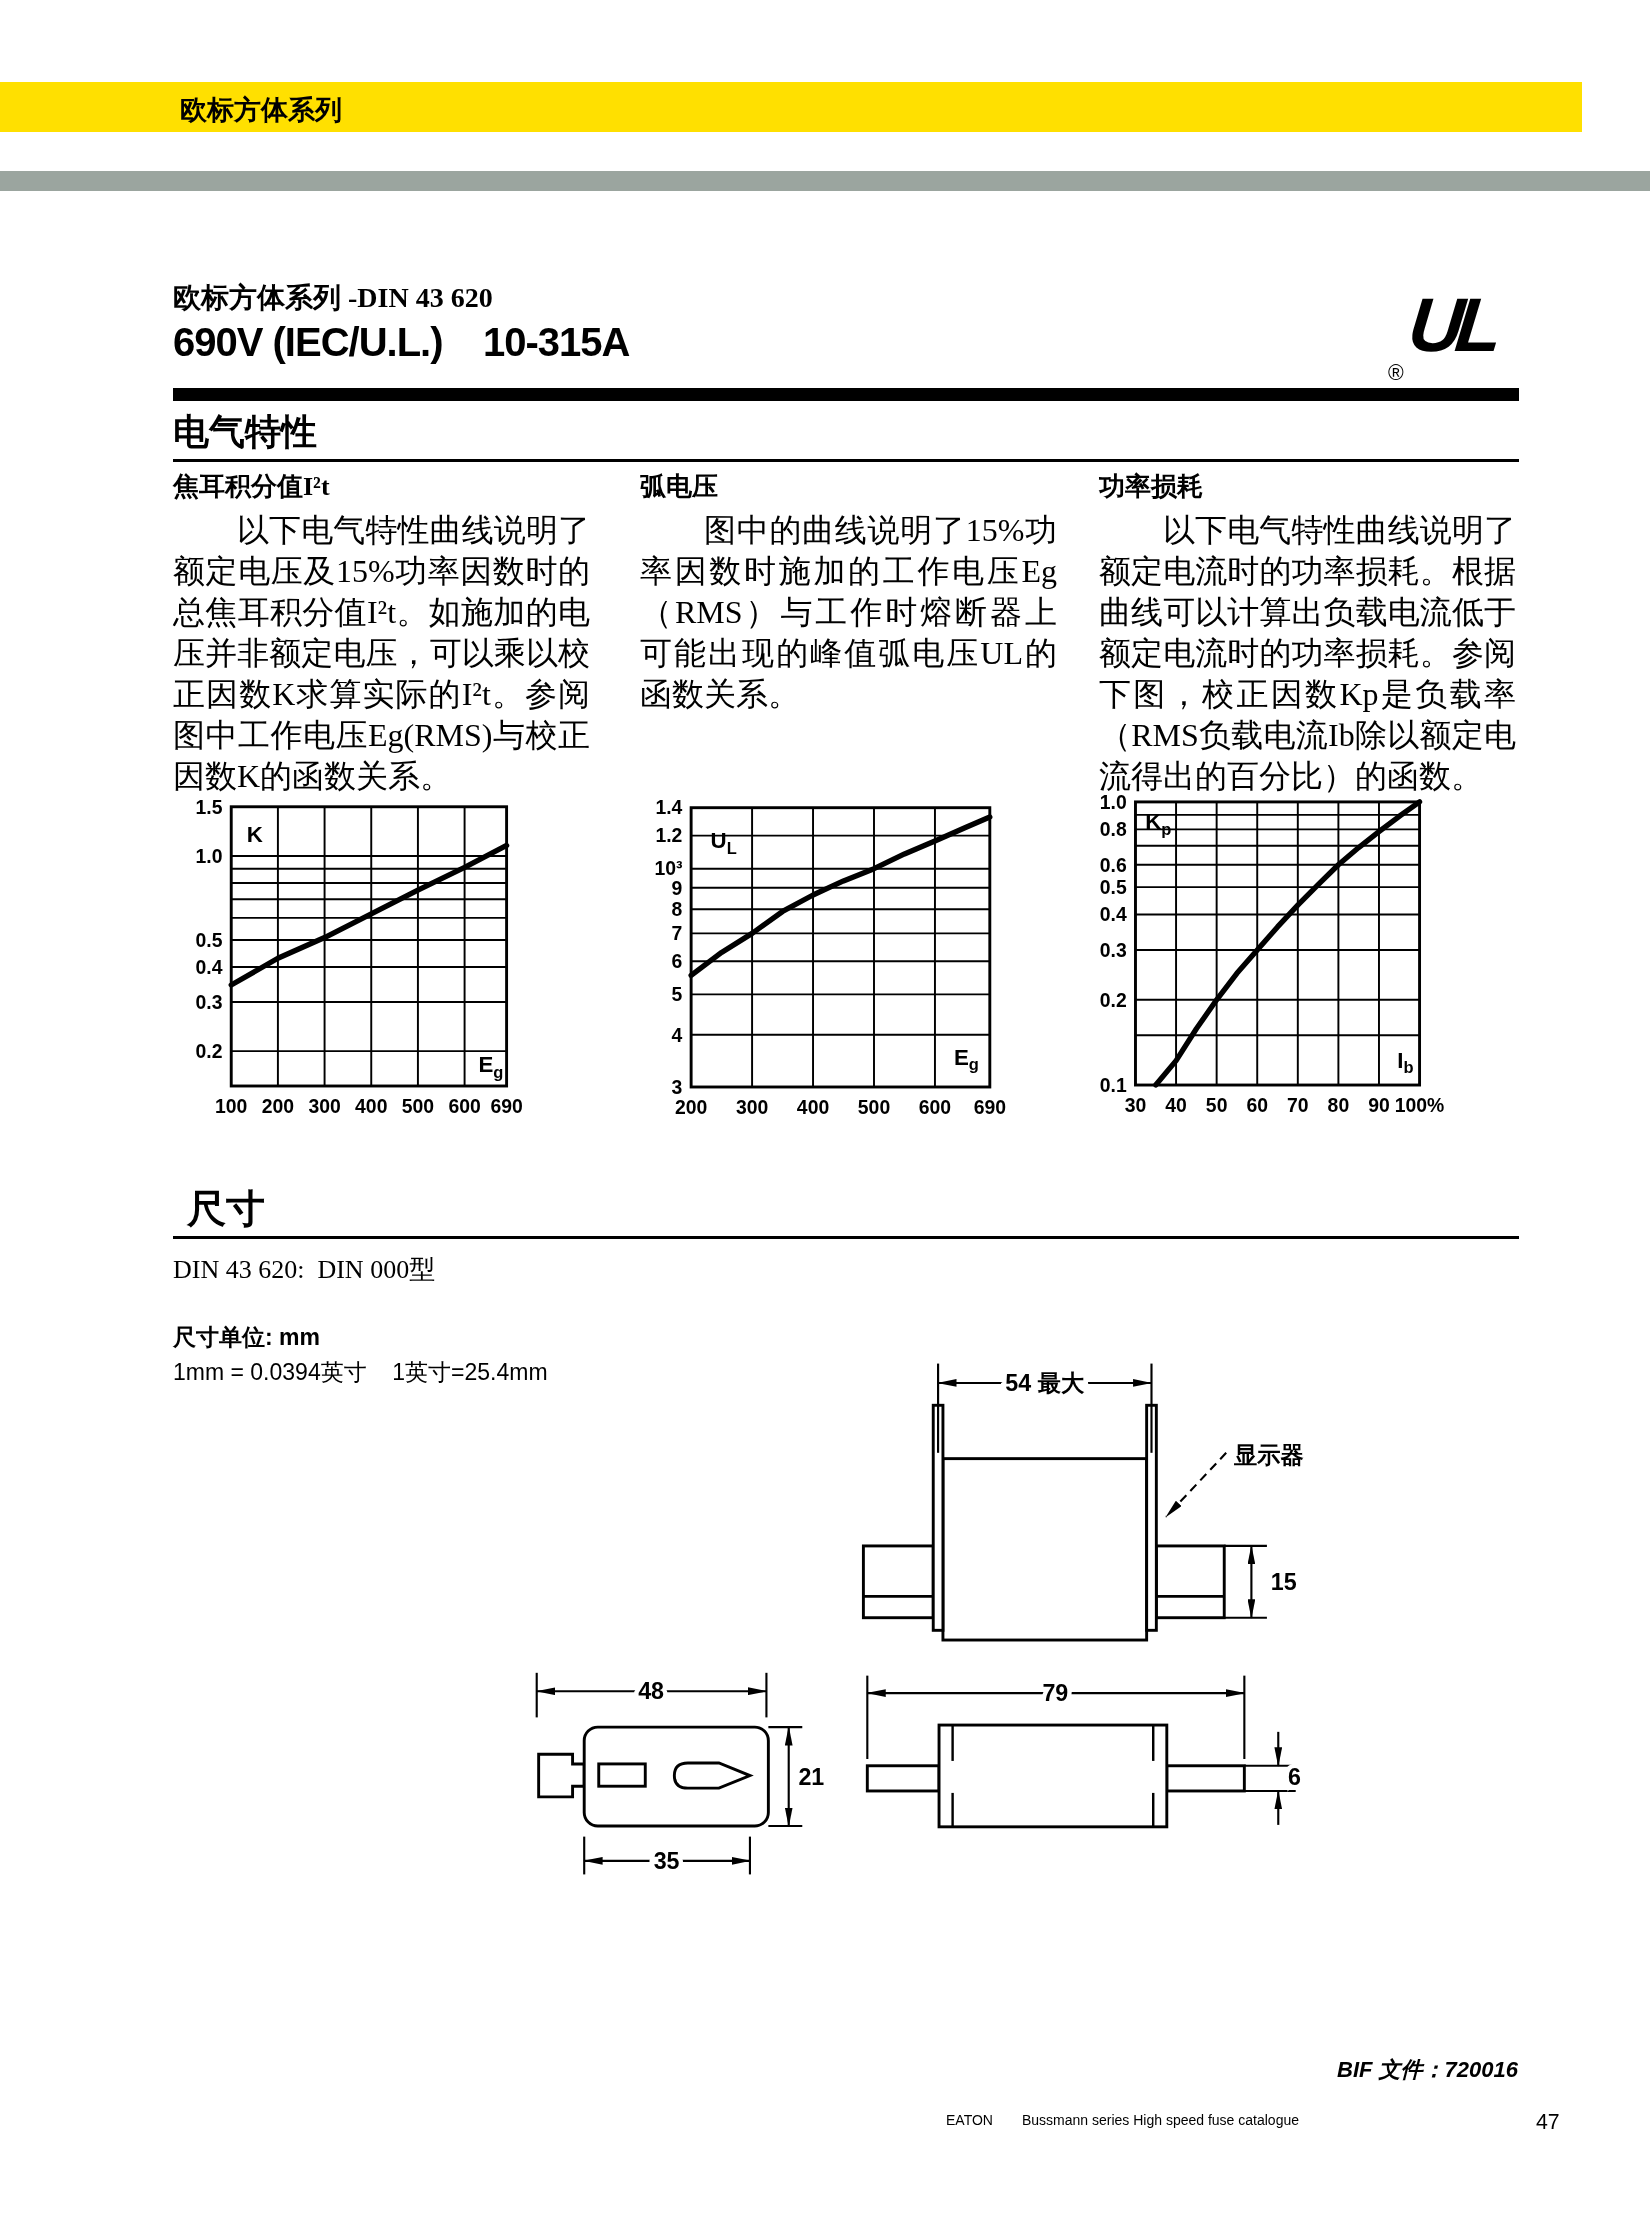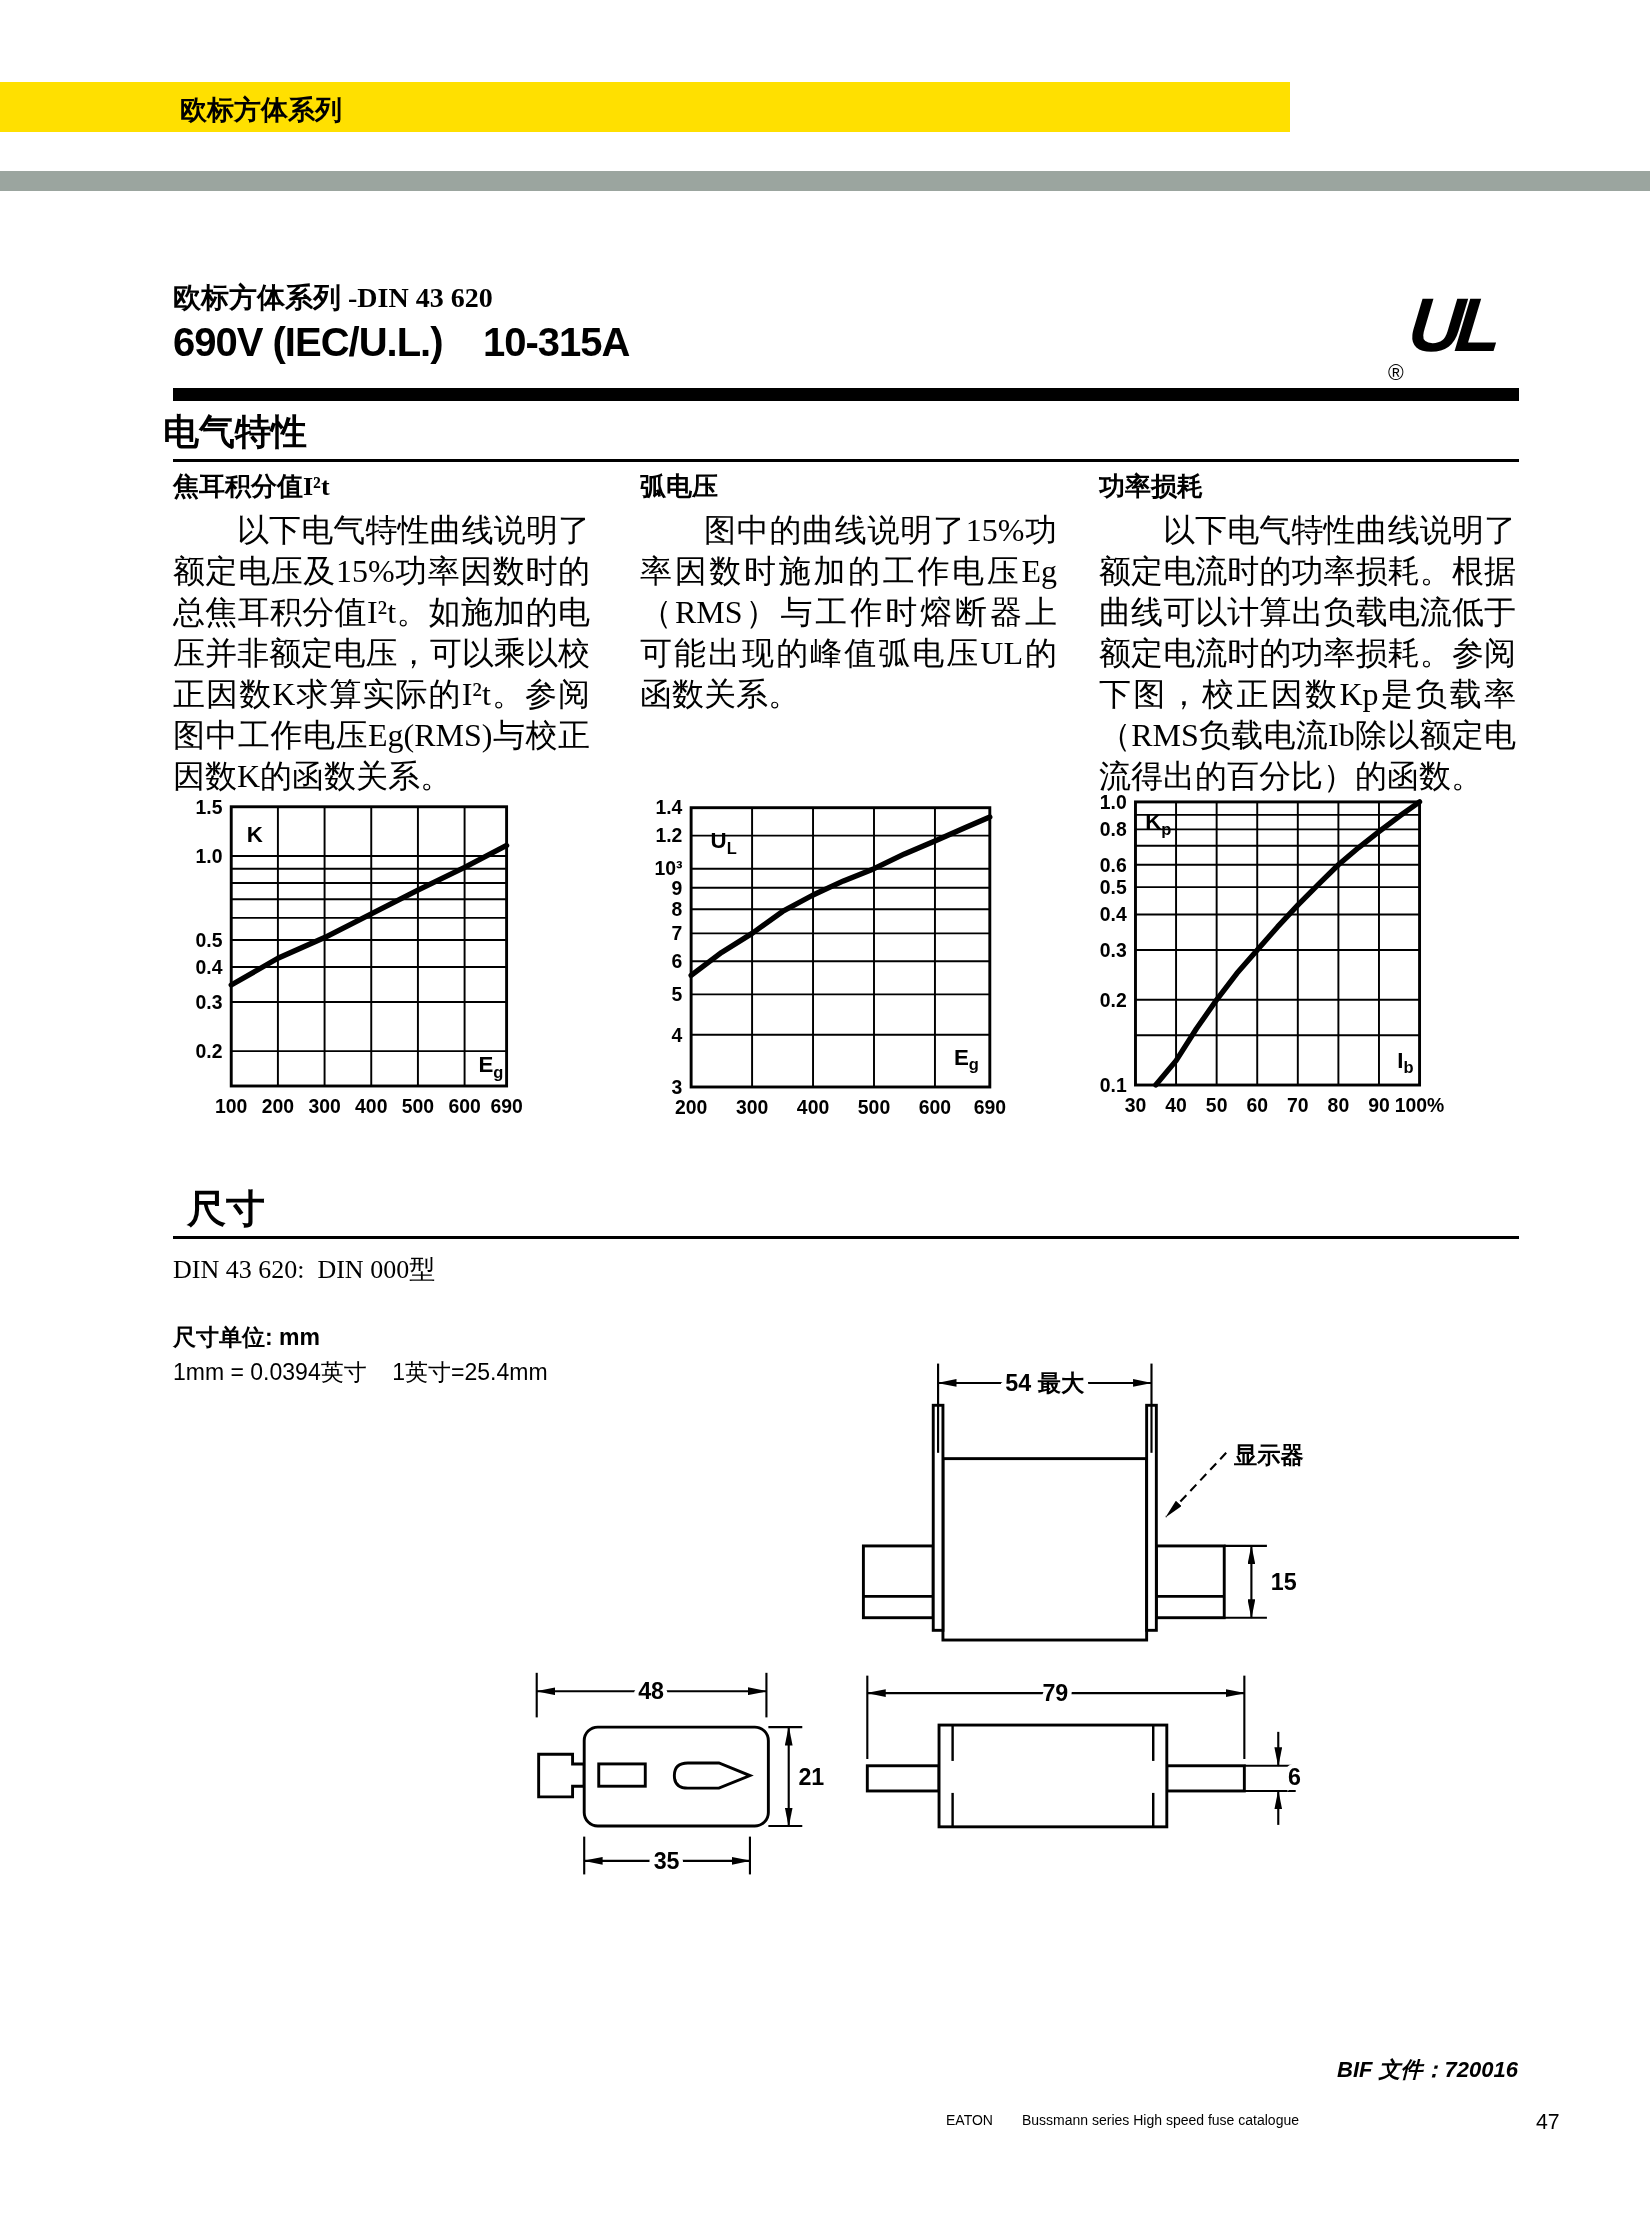--- a/index.html
+++ b/index.html
@@ -1,28 +1,28 @@
 <!DOCTYPE html>
 <html><head>
 <meta charset="utf-8">
 <style>
   html,body{margin:0;padding:0;background:#fff;}
   body{width:1651px;height:2224px;position:relative;font-family:"Liberation Sans",sans-serif;color:#000;overflow:hidden;}
   .abs{position:absolute;}
-  .banner{left:0;top:82px;width:1290px;height:50px;background:#ffe000;}
+  .banner{left:0;top:82px;width:1582px;height:50px;background:#ffe000;}
   .banner-text{position:absolute;left:180px;top:9.7px;font-size:27px;font-weight:bold;font-family:"Liberation Sans",sans-serif;}
   .graybar{left:0;top:171px;width:1651px;height:20.4px;background:#9ba59f;}
   .title1{left:173px;top:279px;font-size:28px;font-weight:bold;font-family:"Liberation Serif",serif;white-space:pre;}
   .title2{left:173px;top:320px;font-size:40px;font-weight:bold;letter-spacing:-1px;white-space:pre;}
   .ul-box{left:1388px;top:287px;width:146px;height:109px;}
   .ul-mark{position:absolute;left:21.3px;top:0;font-size:76px;font-weight:bold;font-style:italic;letter-spacing:-7.8px;transform:skewX(-6deg);line-height:1;}
   .ul-reg{position:absolute;left:0px;top:74px;font-size:21.3px;}
   .rule-thick{left:173px;top:388px;width:1346px;height:12.6px;background:#000;}
   .sec-head{font-family:"Liberation Serif",serif;font-weight:bold;}
-  .elec-head{left:163px;top:408px;font-size:36px;}
+  .elec-head{left:173px;top:408px;font-size:36px;}
   .rule-thin1{left:173px;top:459px;width:1346px;height:2.9px;background:#000;}
   .col{position:absolute;top:469px;width:417px;}
   .colhead{font-family:"Liberation Serif",serif;font-weight:bold;font-size:26px;margin:0 0 5.8px 0;}
   .colbody{font-family:Liberation Serif, serif;font-size:32px;line-height:41px;text-align:justify;text-indent:2em;margin:0;}
   .chart{position:absolute;}
   .chart text.tick{font:bold 20px "Liberation Sans",sans-serif;}
   .chart text.clabel{font:bold 23px "Liberation Sans",sans-serif;}
   .chart tspan.sub{font-size:17px;}
   .dim-head{left:187px;top:1182px;font-size:39px;}
   .rule-thin2{left:173px;top:1236px;width:1346px;height:2.9px;background:#000;}

